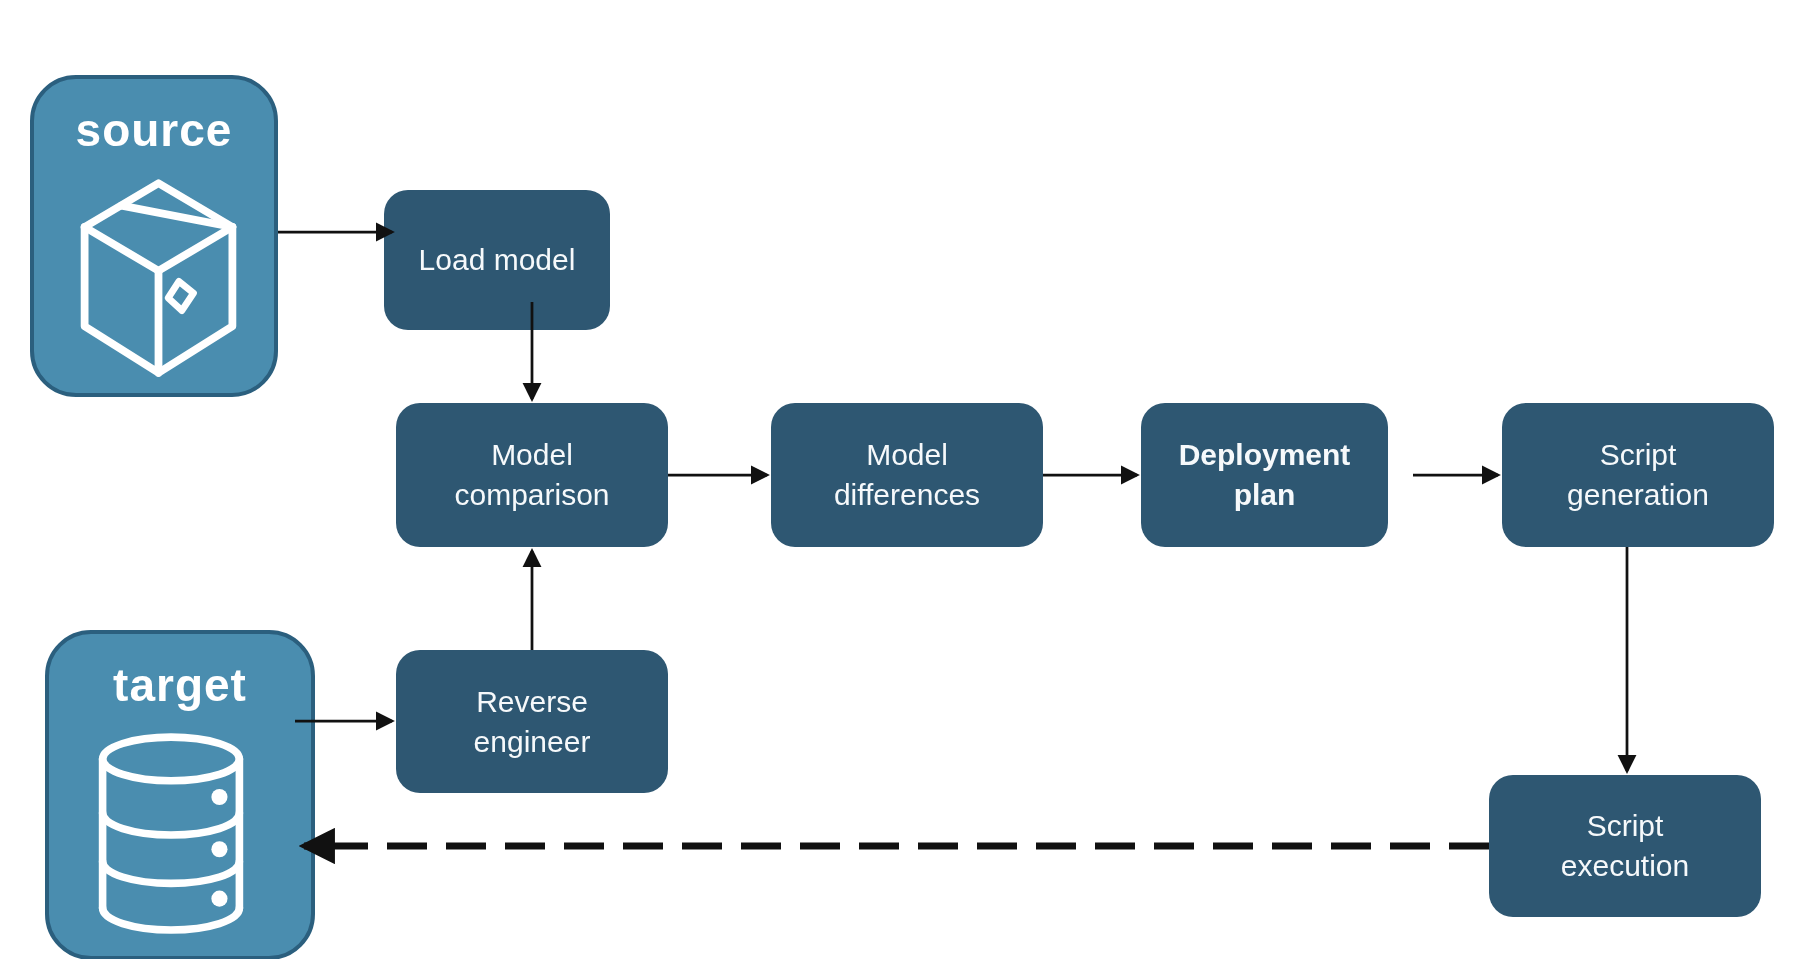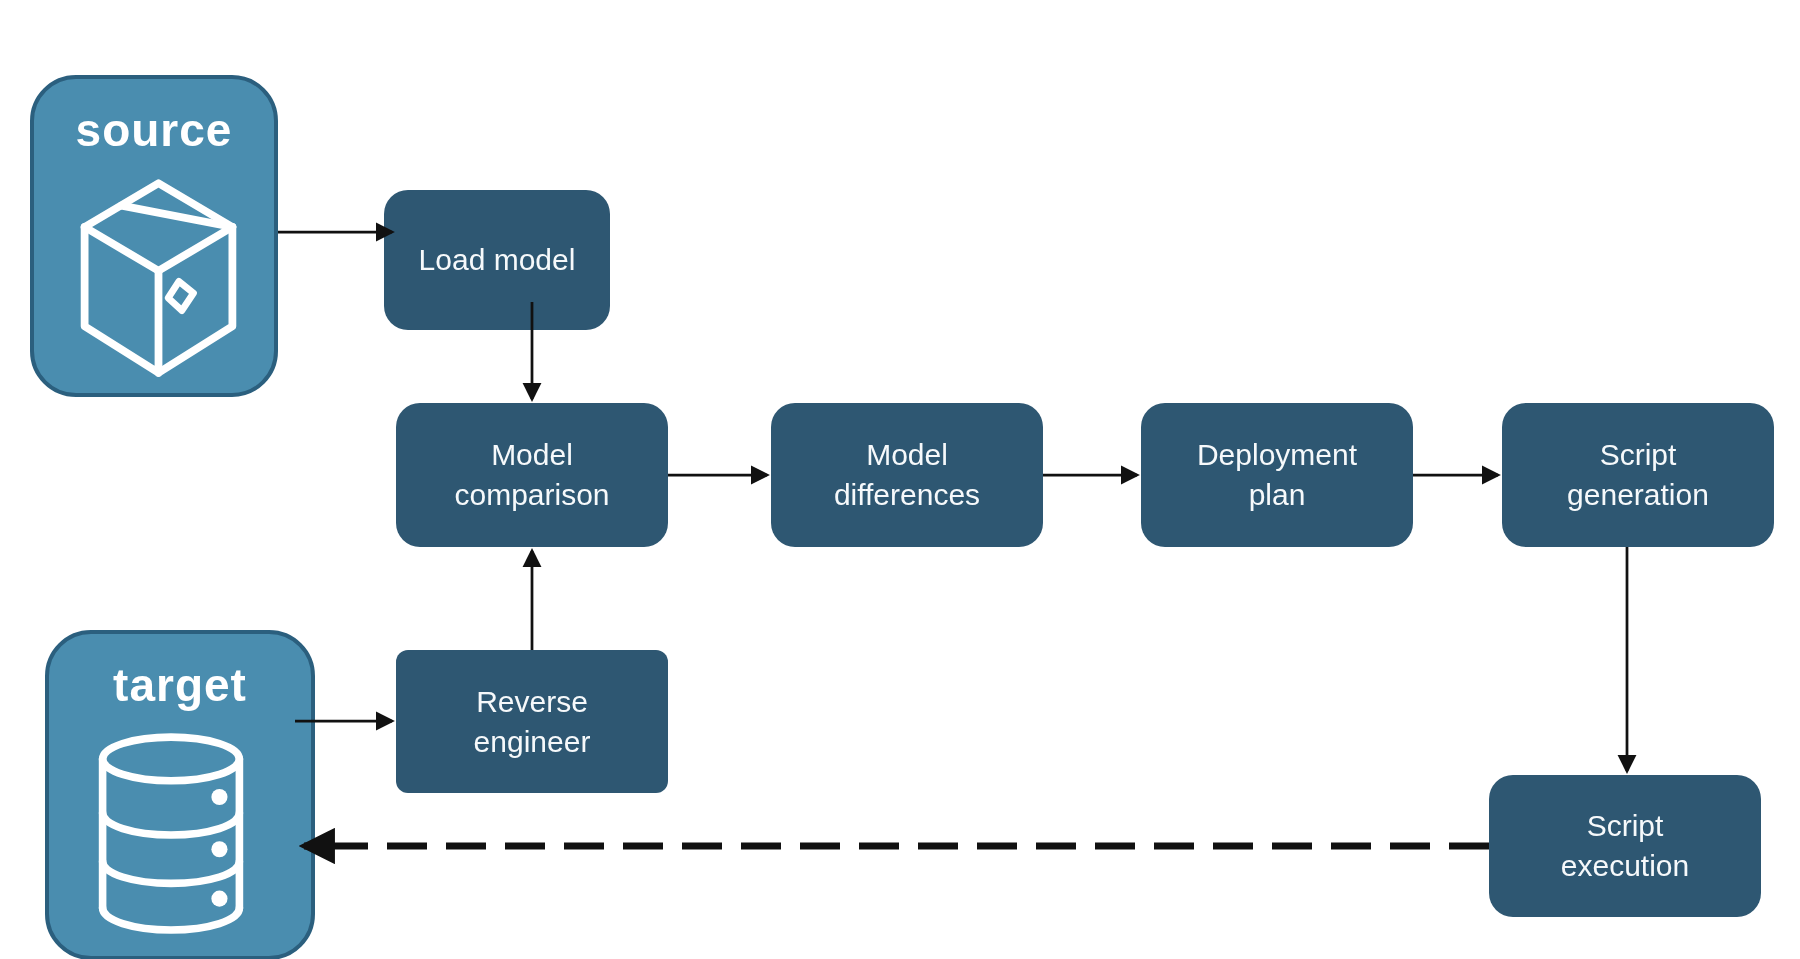--- a/index.html
+++ b/index.html
@@ -14,23 +14,23 @@
 
   
   .node{position:absolute;background:#2E5772;border-radius:24px;box-sizing:border-box;
     display:flex;align-items:center;justify-content:center;text-align:center;
     color:#F6F9FB;font-size:30px;line-height:1.32;white-space:pre-line;}
 
   
   #node-load-model       {left:384px;top:162px;width:226px;height:140px;margin-top:28px;}
   #node-model-comparison {left:396px;top:403px;width:272px;height:144px;}
   #node-model-differences{left:771px;top:403px;width:272px;height:144px;}
-  #node-deployment-plan  {left:1141px;top:403px;width:272px;height:144px;}
+  #node-deployment-plan  {left:1141px;top:403px;width:247px;height:144px;font-weight:bold;}
   #node-script-generation{left:1502px;top:403px;width:272px;height:144px;}
-  #node-reverse-engineer {left:396px;top:650px;width:272px;height:143px;border-radius:12px;}
+  #node-reverse-engineer {left:396px;top:650px;width:272px;height:143px;}
   #node-script-execution {left:1489px;top:775px;width:272px;height:142px;}
 
   #entity-source{left:30px;top:33px;width:248px;height:322px;margin-top:42px;}
   #entity-target{left:45px;top:630px;width:270px;height:330px;}
 
   #entity-source .entity-icon{left:37px;top:98px;}
   #entity-target .entity-icon{left:46px;top:98px;}
 
   svg.overlay{position:absolute;left:0;top:0;pointer-events:none;}
 </style>

